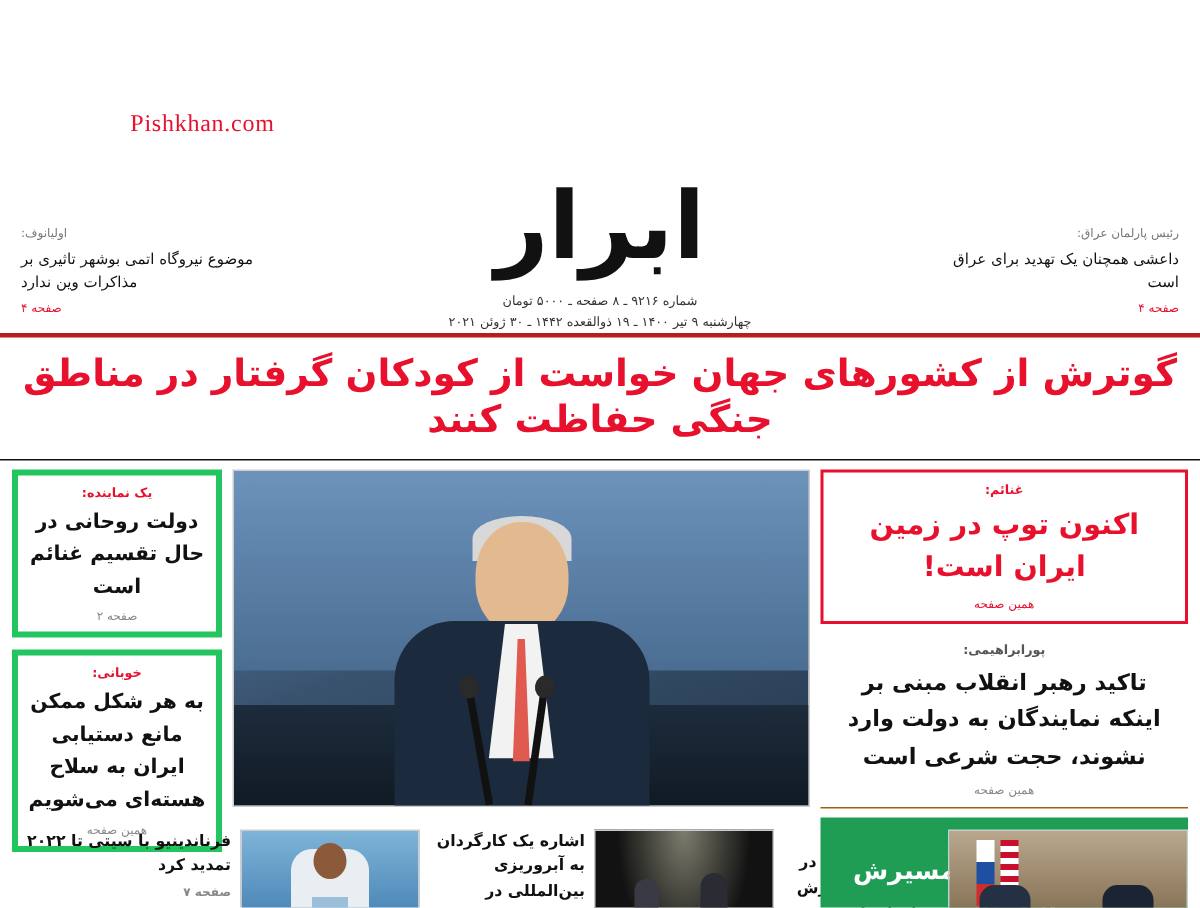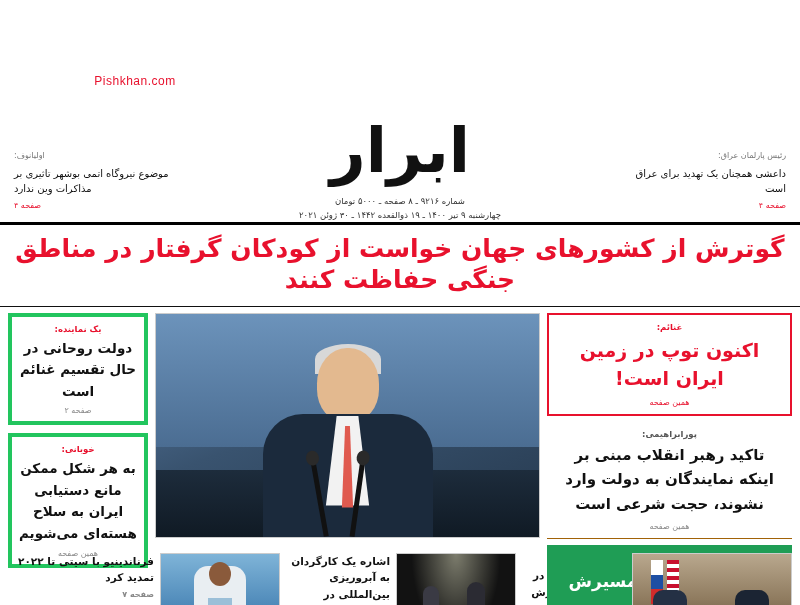--- a/index.html
+++ b/index.html
@@ -32,22 +32,22 @@
   .brand-logo .brand-fa {
     color: #e8112d;
     font-size: 30px;
     font-weight: bold;
     letter-spacing: -1px;
     line-height: 1.1;
     direction: rtl;
   }
   .brand-logo .brand-en {
     color: #e8112d;
-    font-size: 12px;
-    font-family: Liberation Sans, sans-serif;
+    font-size: 16px;
+    font-family: Liberation Serif, serif;
     letter-spacing: 0.5px;
     margin-top: 4px;
   }
 
   .paper-title-wrap {
     position: absolute;
     top: 120px;
     left: 0; right: 0;
     text-align: center;
   }
@@ -90,21 +90,21 @@
     color: #e8112d;
     margin-top: 3px;
   }
   .mh-right { right: 14px; text-align: right; }
   .mh-left  { left: 14px; text-align: left; direction: rtl; }
   .mh-left .kicker, .mh-left .page-ref { text-align: left; }
 
   
   .lead-band {
     position: relative;
-    border-top: 3px solid #000000;
+    border-top: 3px solid #b91c1c;
     border-bottom: 1.5px solid #111;
     padding: 8px 12px 10px 12px;
     text-align: center;
   }
   .lead-headline {
     color: #e8112d;
     font-size: 25px;
     font-weight: bold;
     line-height: 1.25;
     letter-spacing: -0.5px;

